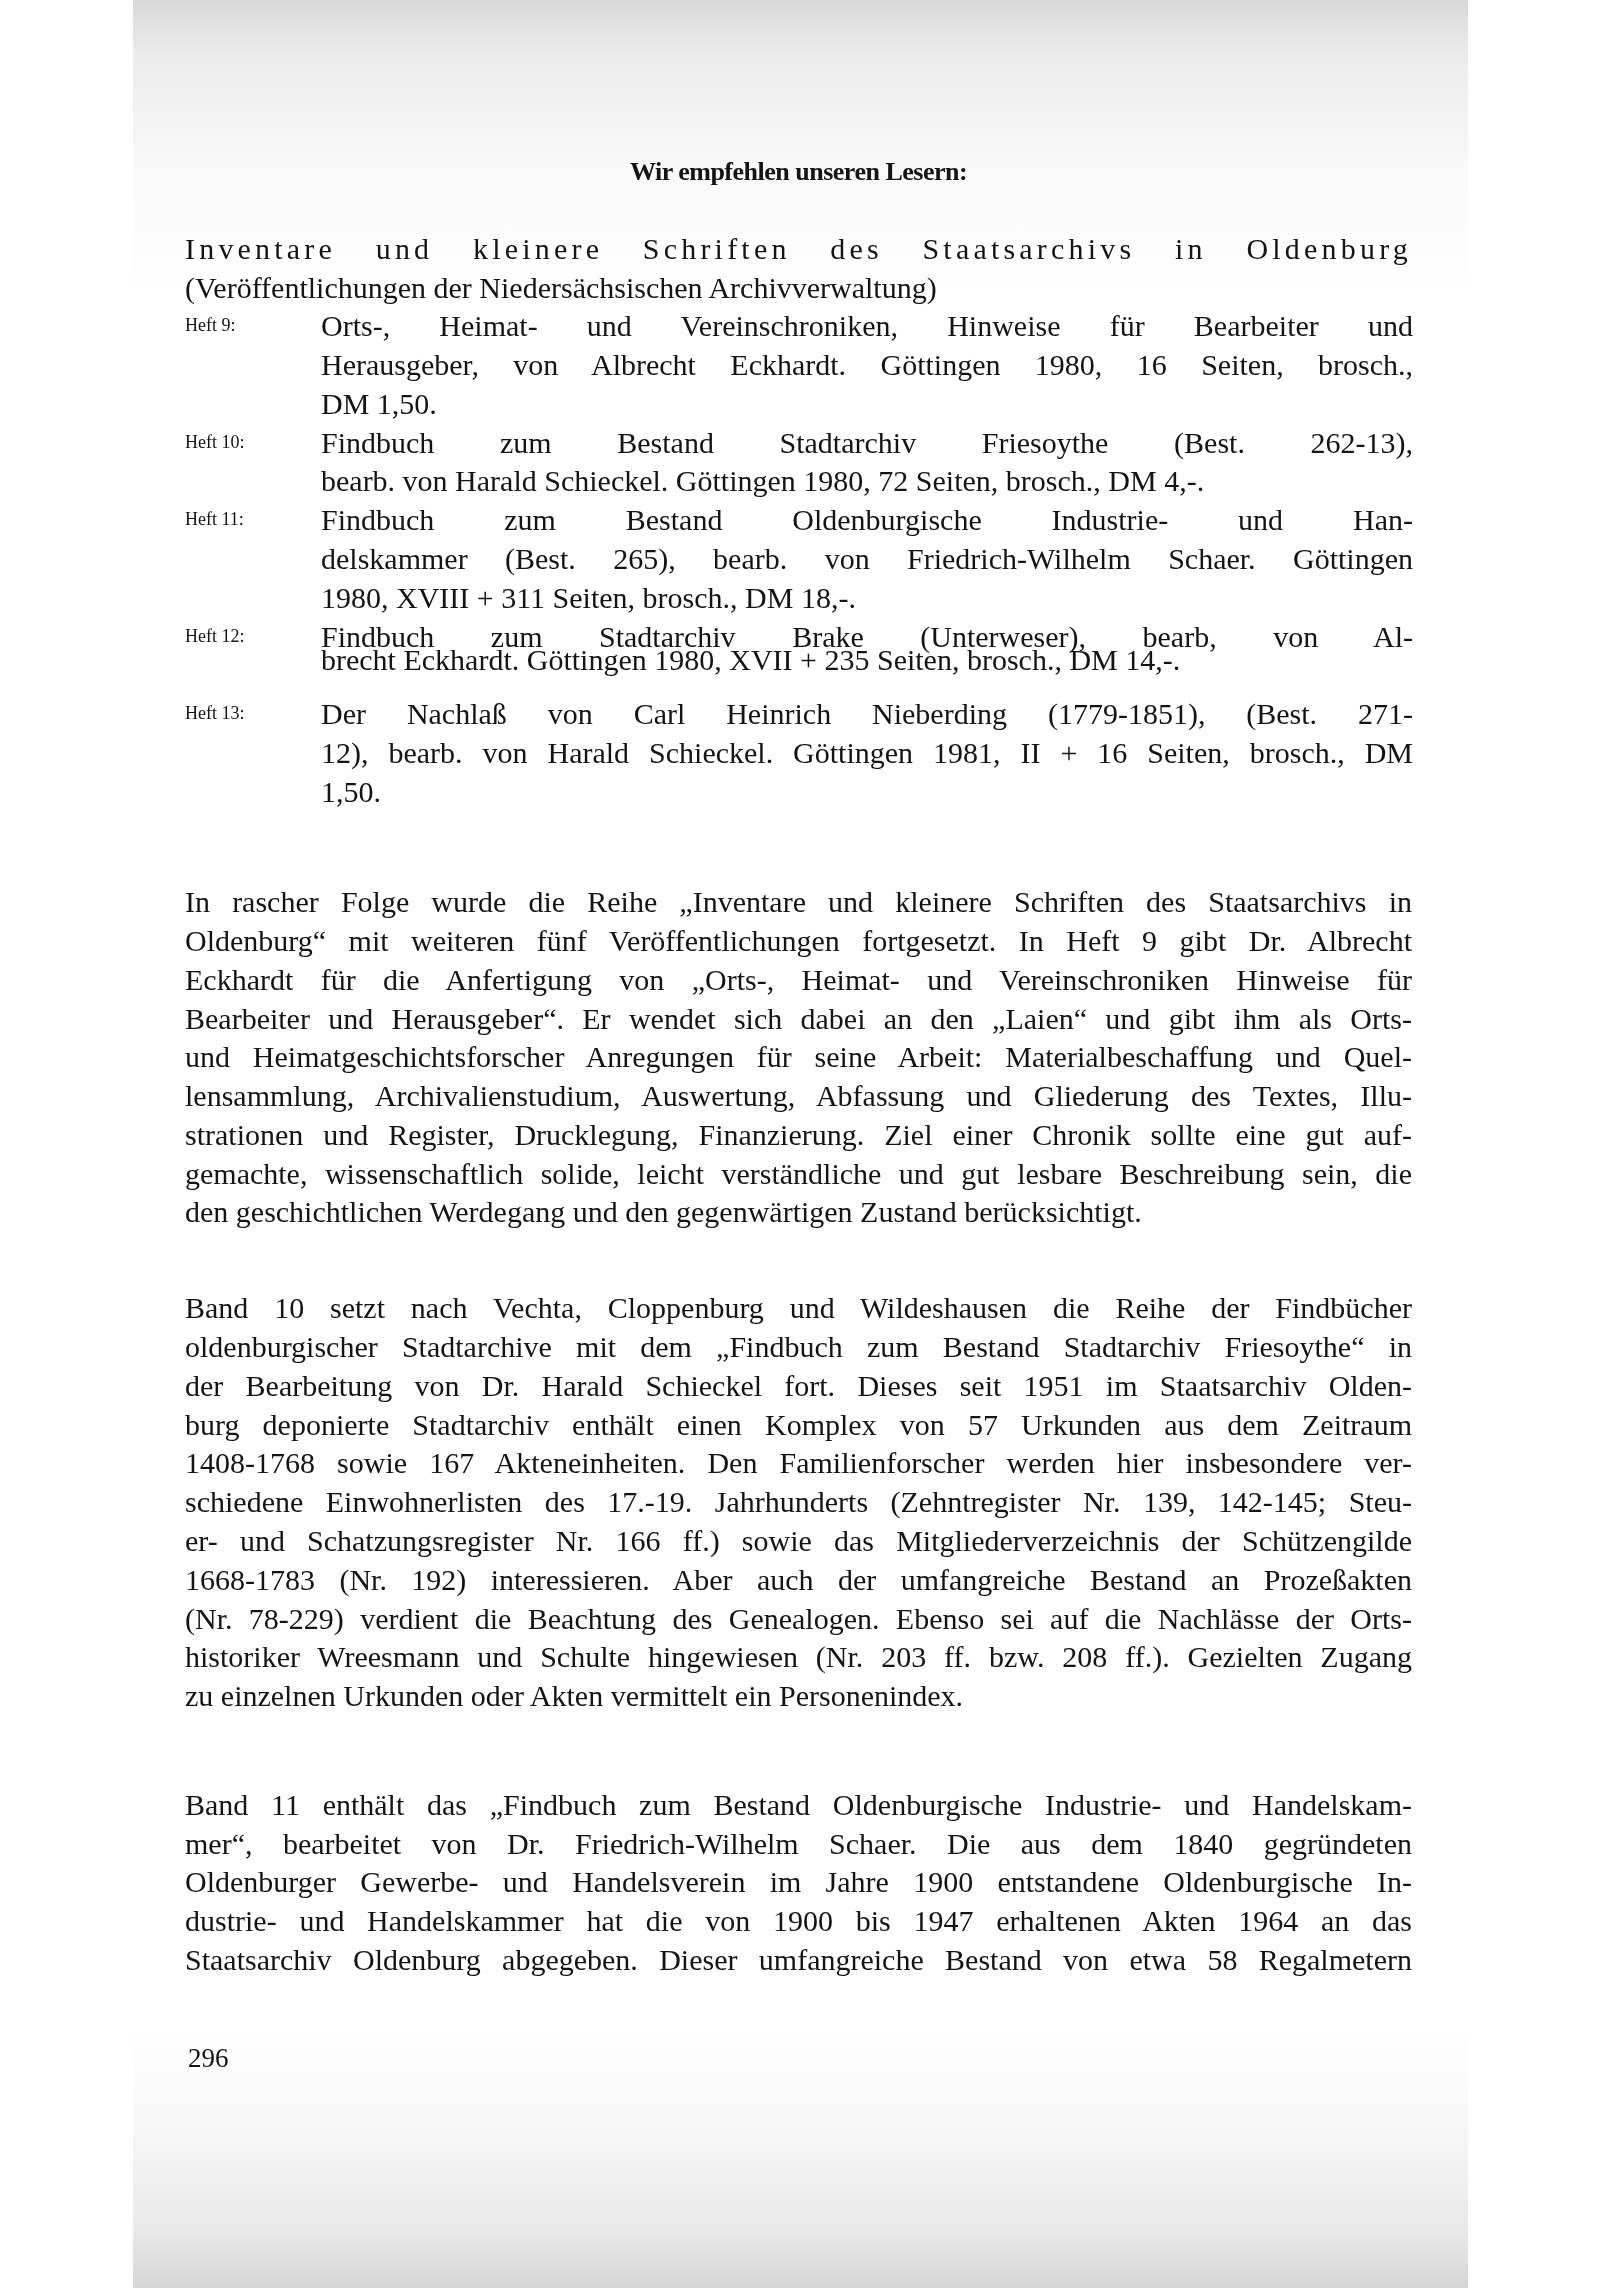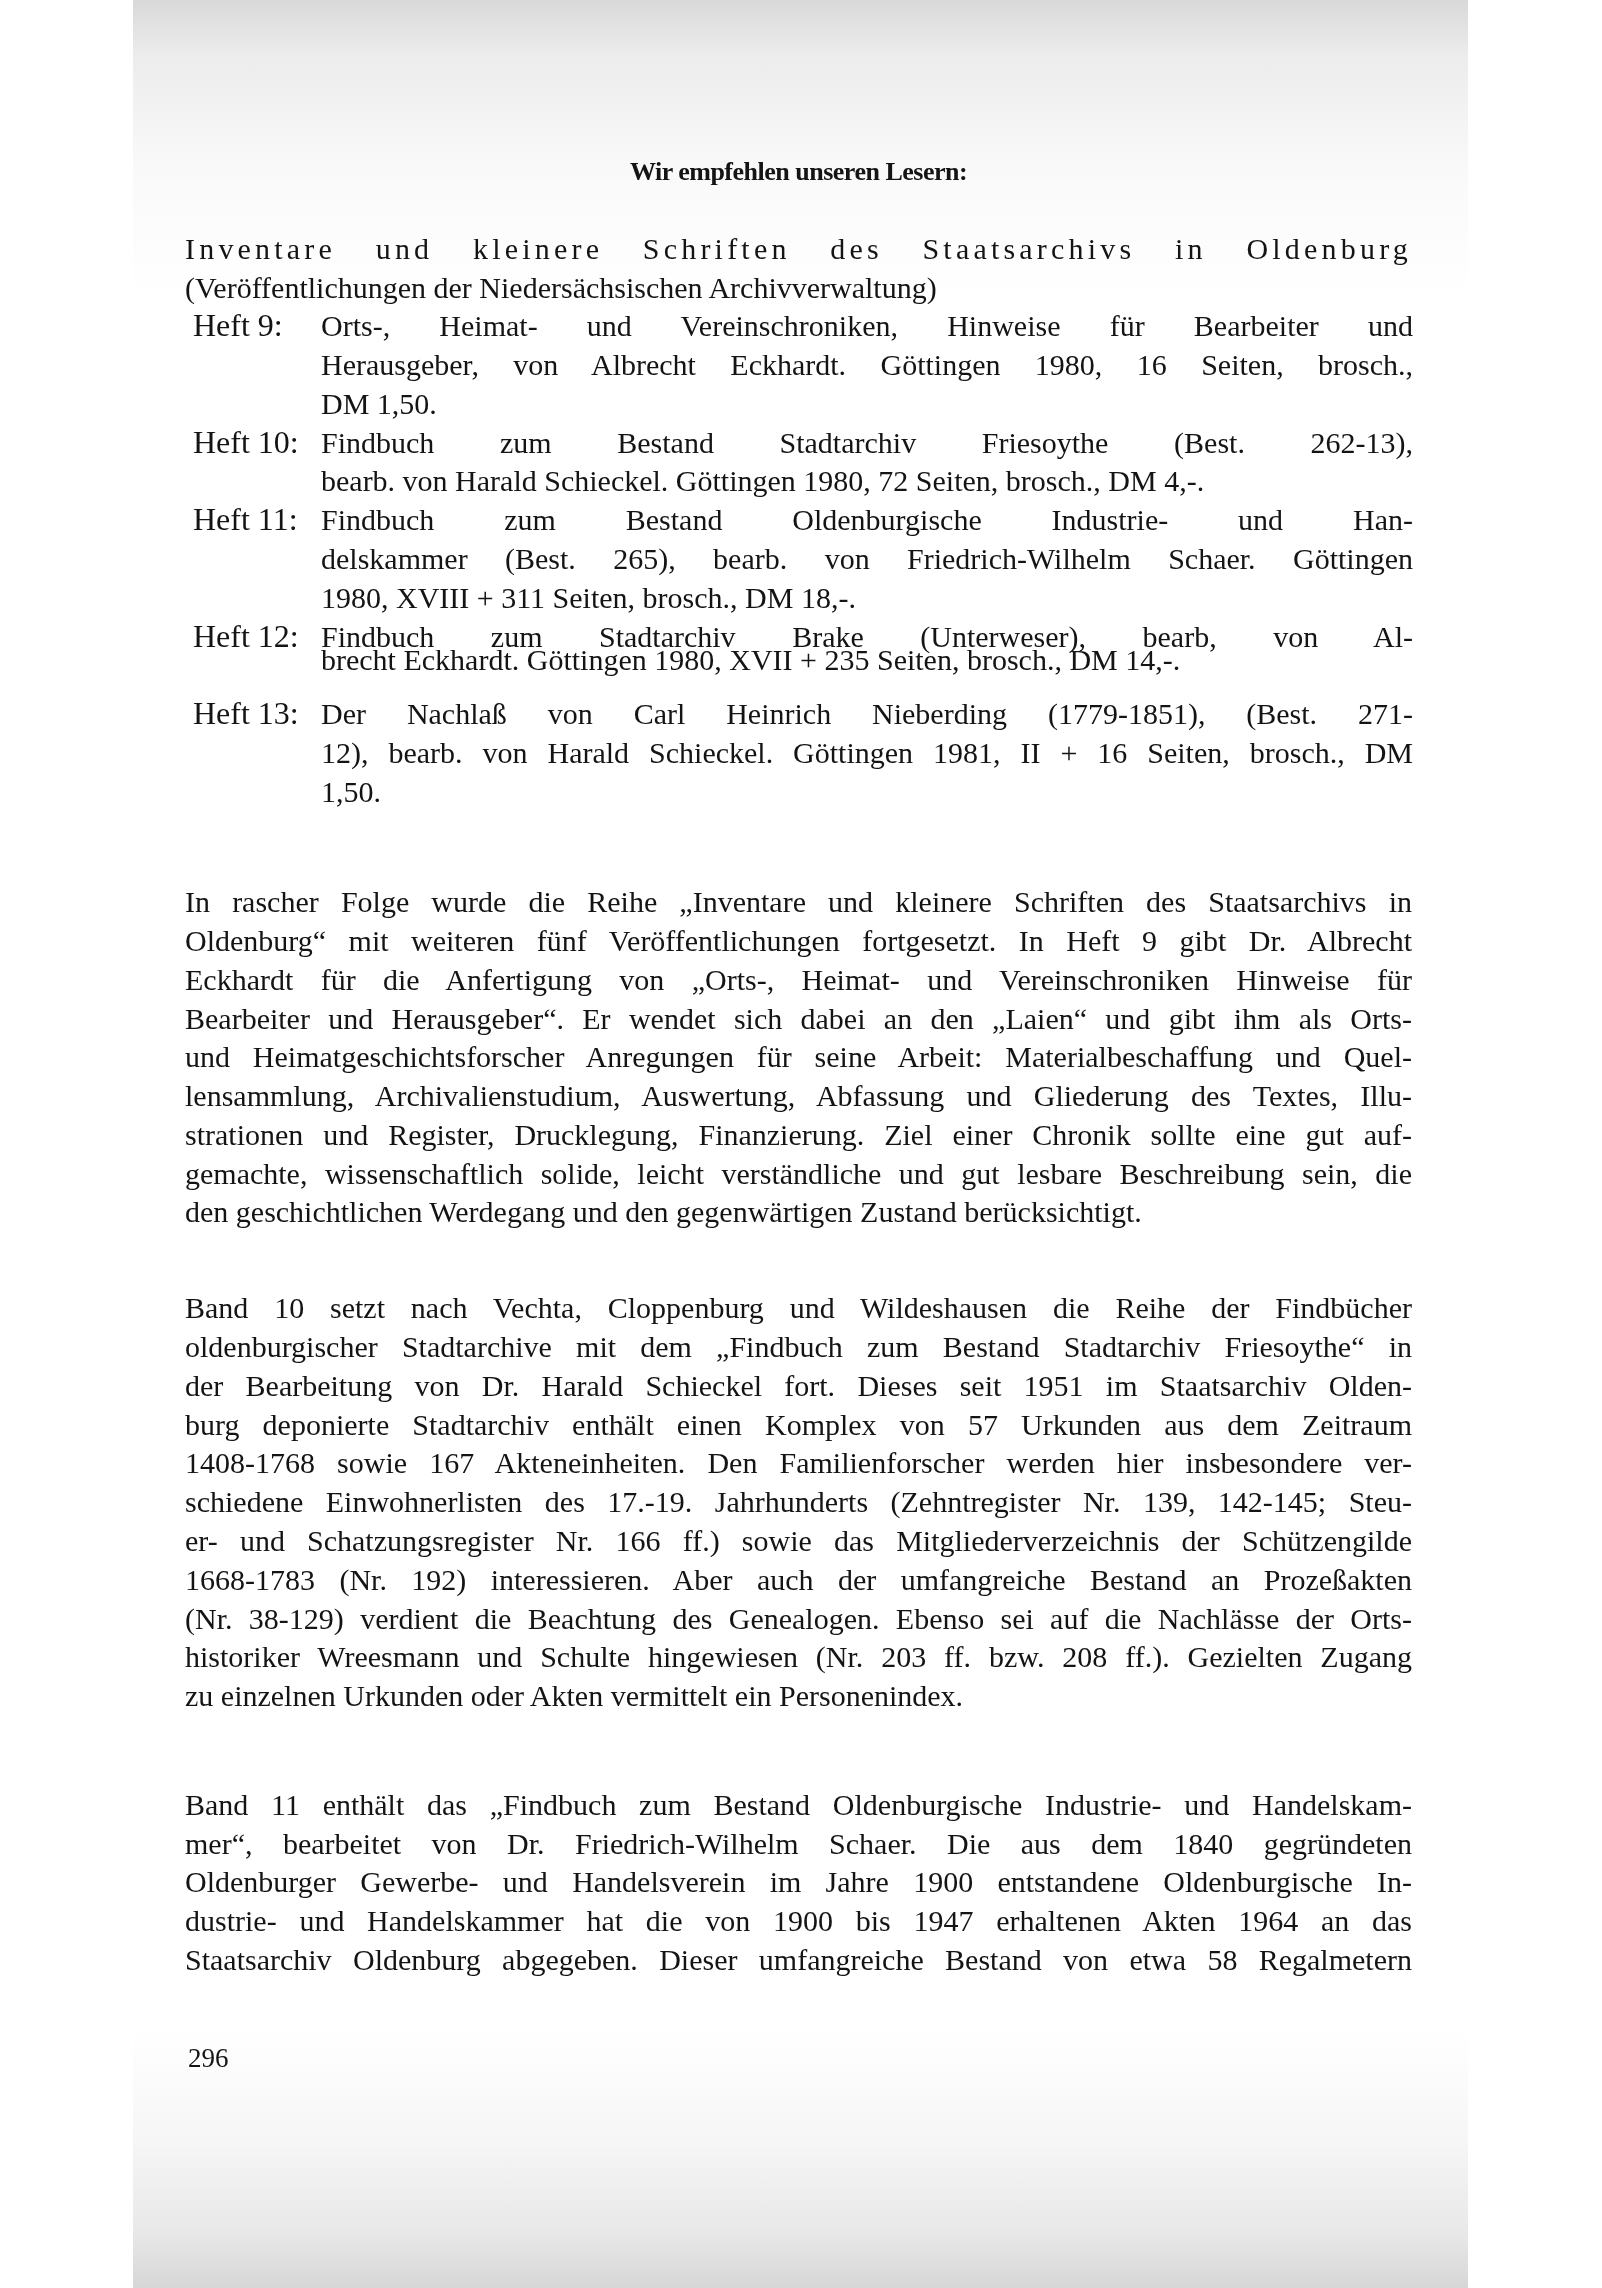--- a/index.html
+++ b/index.html
@@ -14,21 +14,21 @@
   .content { position: absolute; left: 185px; top: 0; width: 1227px; }
   .title {
     position: absolute; left: 0; top: 153px; width: 1227px; text-align: center;
     font-weight: bold; font-size: 26px; letter-spacing: -0.5px; line-height: 37px;
   }
   .line { position: absolute; left: 0; font-size: 30px; line-height: 39px; white-space: nowrap; }
   .just { width: 1227px; text-align: justify; text-align-last: justify; }
   .sp { letter-spacing: 4.2px; }
   .indent { left: 136px; }
   .hang { width: 1092px; }
-  .heft-label { position: absolute; left: 8px; font-size: 32px; line-height: 39px; white-space: nowrap; }
+  .heft-label { position: absolute; left: 0; font-size: 18px; line-height: 39px; white-space: nowrap; }
   .pageno { position: absolute; left: 188px; top: 2040px; font-size: 27px; line-height: 37px; }
 </style>
 </head>
 <body>
 
 <div class="paper"></div>
 
 <div class="content">
   <div class="title">Wir empfehlen unseren Lesern:</div>
 
@@ -69,21 +69,21 @@
   <div class="line" style="top:1192px">den geschichtlichen Werdegang und den gegenwärtigen Zustand berücksichtigt.</div>
 
   <div class="line just" style="top:1288px">Band 10 setzt nach Vechta, Cloppenburg und Wildeshausen die Reihe der Findbücher</div>
   <div class="line just" style="top:1327px">oldenburgischer Stadtarchive mit dem „Findbuch zum Bestand Stadtarchiv Friesoythe“ in</div>
   <div class="line just" style="top:1366px">der Bearbeitung von Dr. Harald Schieckel fort. Dieses seit 1951 im Staatsarchiv Olden-</div>
   <div class="line just" style="top:1405px">burg deponierte Stadtarchiv enthält einen Komplex von 57 Urkunden aus dem Zeitraum</div>
   <div class="line just" style="top:1443px">1408-1768 sowie 167 Akteneinheiten. Den Familienforscher werden hier insbesondere ver-</div>
   <div class="line just" style="top:1482px">schiedene Einwohnerlisten des 17.-19. Jahrhunderts (Zehntregister Nr. 139, 142-145; Steu-</div>
   <div class="line just" style="top:1521px">er- und Schatzungsregister Nr. 166 ff.) sowie das Mitgliederverzeichnis der Schützengilde</div>
   <div class="line just" style="top:1560px">1668-1783 (Nr. 192) interessieren. Aber auch der umfangreiche Bestand an Prozeßakten</div>
-  <div class="line just" style="top:1599px">(Nr. 38-129) verdient die Beachtung des Genealogen. Ebenso sei auf die Nachlässe der Orts-</div>
+  <div class="line just" style="top:1599px">(Nr. 78-229) verdient die Beachtung des Genealogen. Ebenso sei auf die Nachlässe der Orts-</div>
   <div class="line just" style="top:1637px">historiker Wreesmann und Schulte hingewiesen (Nr. 203 ff. bzw. 208 ff.). Gezielten Zugang</div>
   <div class="line" style="top:1676px">zu einzelnen Urkunden oder Akten vermittelt ein Personenindex.</div>
 
   <div class="line just" style="top:1785px">Band 11 enthält das „Findbuch zum Bestand Oldenburgische Industrie- und Handelskam-</div>
   <div class="line just" style="top:1824px">mer“, bearbeitet von Dr. Friedrich-Wilhelm Schaer. Die aus dem 1840 gegründeten</div>
   <div class="line just" style="top:1862px">Oldenburger Gewerbe- und Handelsverein im Jahre 1900 entstandene Oldenburgische In-</div>
   <div class="line just" style="top:1901px">dustrie- und Handelskammer hat die von 1900 bis 1947 erhaltenen Akten 1964 an das</div>
   <div class="line just" style="top:1940px">Staatsarchiv Oldenburg abgegeben. Dieser umfangreiche Bestand von etwa 58 Regalmetern</div>
 </div>
 

